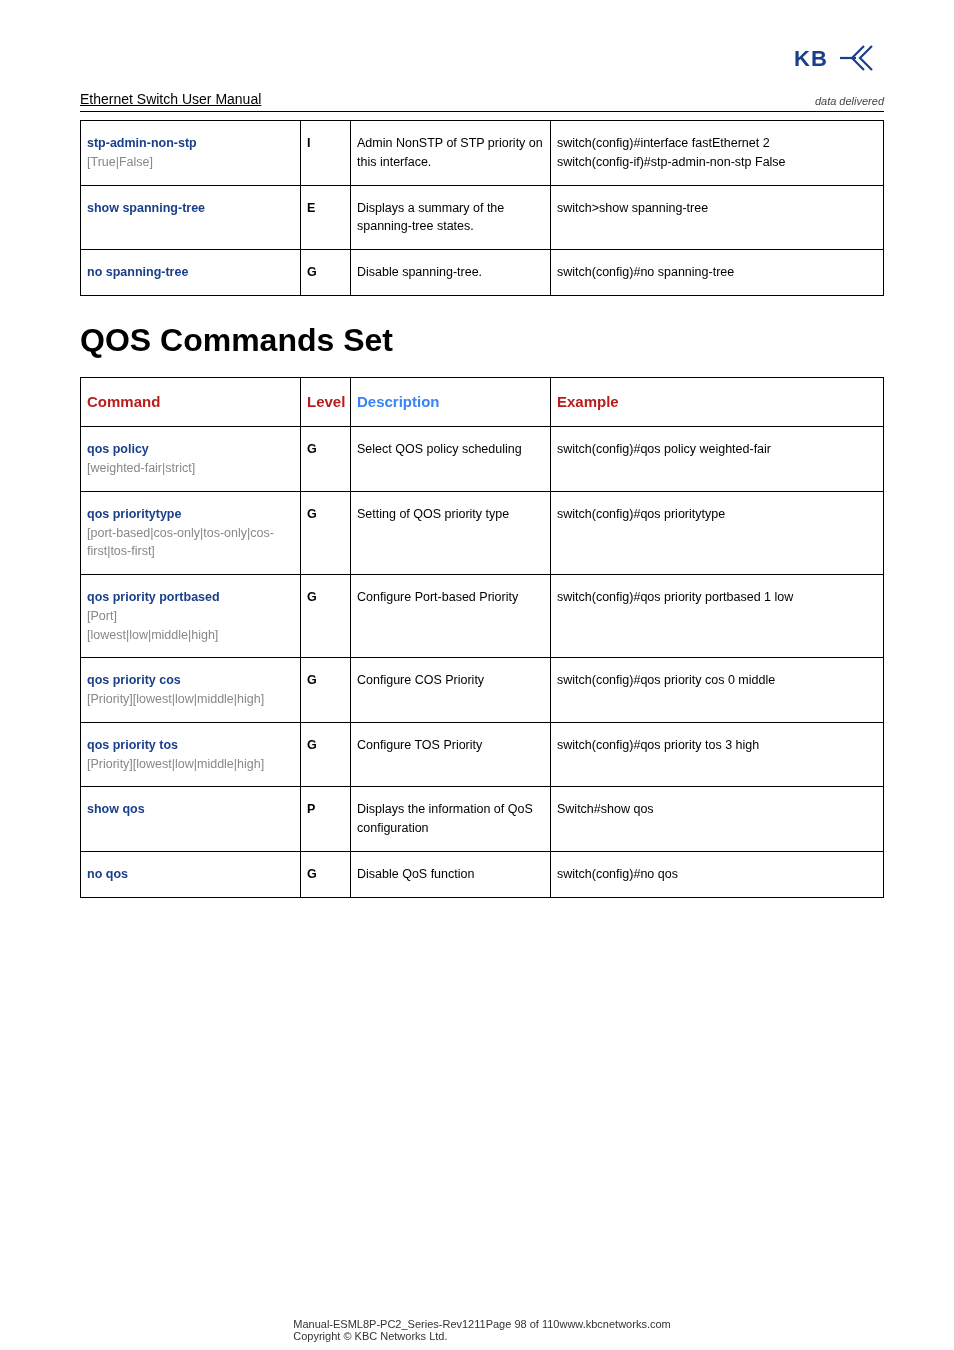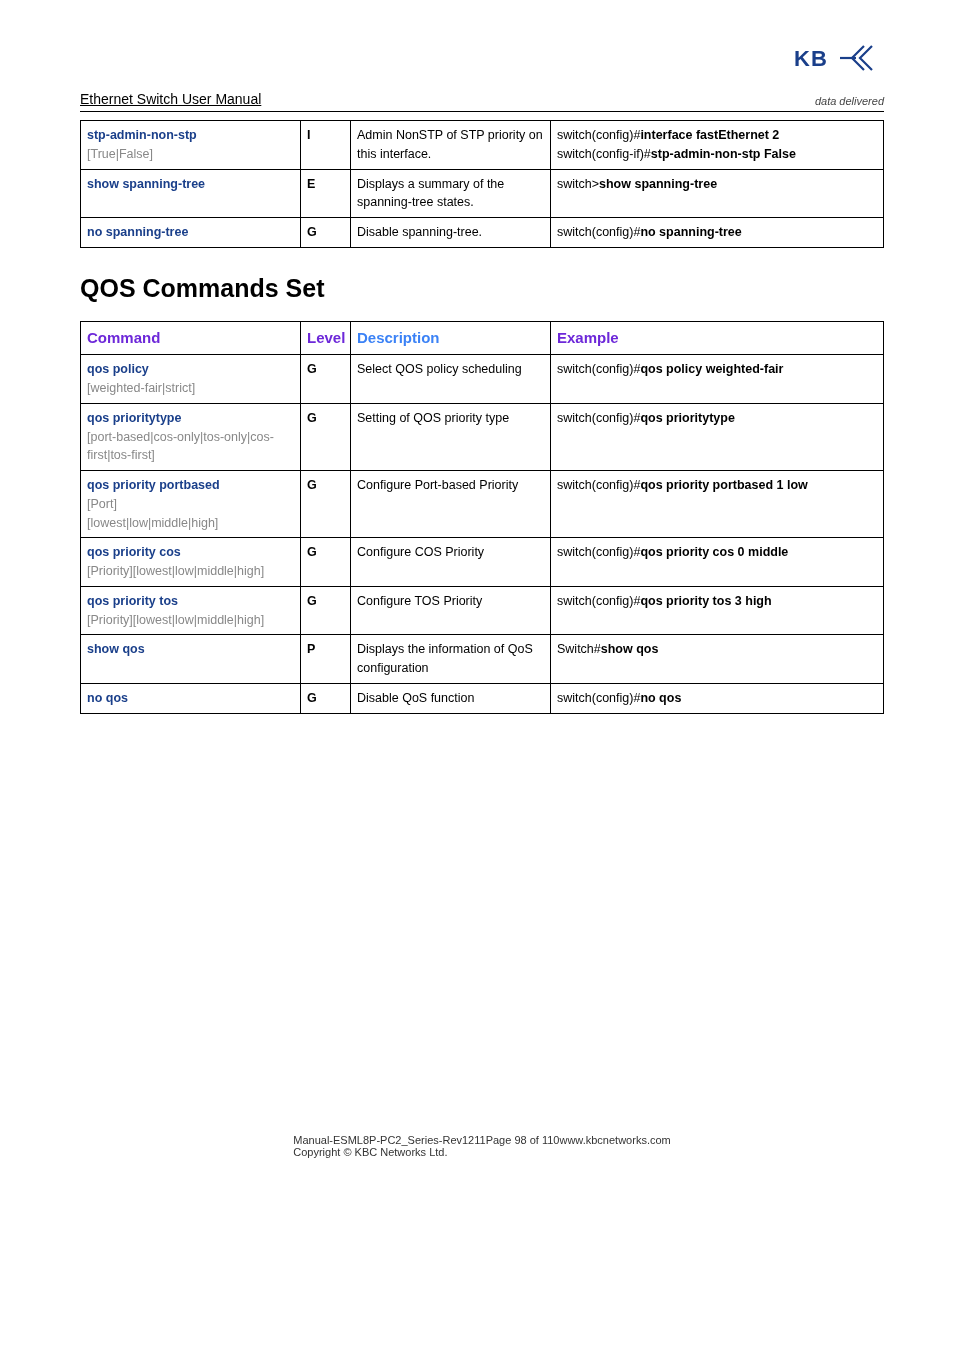--- a/index.html
+++ b/index.html
@@ -24,37 +24,37 @@
   .tagline { font-style: italic; font-size: 11px; color: #444; margin-top: 20px; }
   hr.rule { border: none; border-top: 1px solid #000; margin: 0 0 8px 0; }
   table.cmd {
     border-collapse: collapse;
     width: 100%;
     margin-bottom: 18px;
     table-layout: fixed;
   }
   table.cmd th, table.cmd td {
     border: 1px solid #000;
-    padding: 5px 6px;
+    padding: 13px 6px;
     vertical-align: top;
     text-align: left;
     font-size: 12.5px;
     line-height: 1.5;
   }
   .col-cmd   { width: 220px; }
   .col-level { width: 50px; }
   .col-desc  { width: 200px; }
   .col-ex    { width: auto; }
   th .hlabel { font-size: 15px; font-weight: bold; }
   .cmd-blue { color: #1a3f8a; font-weight: bold; }
   .cmd-gray { color: #888; font-weight: normal; }
   .lvl { text-align: center; font-weight: bold; }
-  .section-title { font-size: 25px; font-weight: bold; margin: 26px 0 18px 0; }
-  .red { color: #6d28d9; }
-  .ex b { font-weight: bold; }
+  .section-title { font-size: 32px; font-weight: bold; margin: 26px 0 18px 0; }
+  .red { color: #b91c1c; }
+  .ex b { font-weight: normal; }
   .footer {
     display: flex;
     justify-content: center;
     font-size: 11px;
     color: #333;
     margin-top: 420px;
   }
 </style>
 </head>
 <body>

